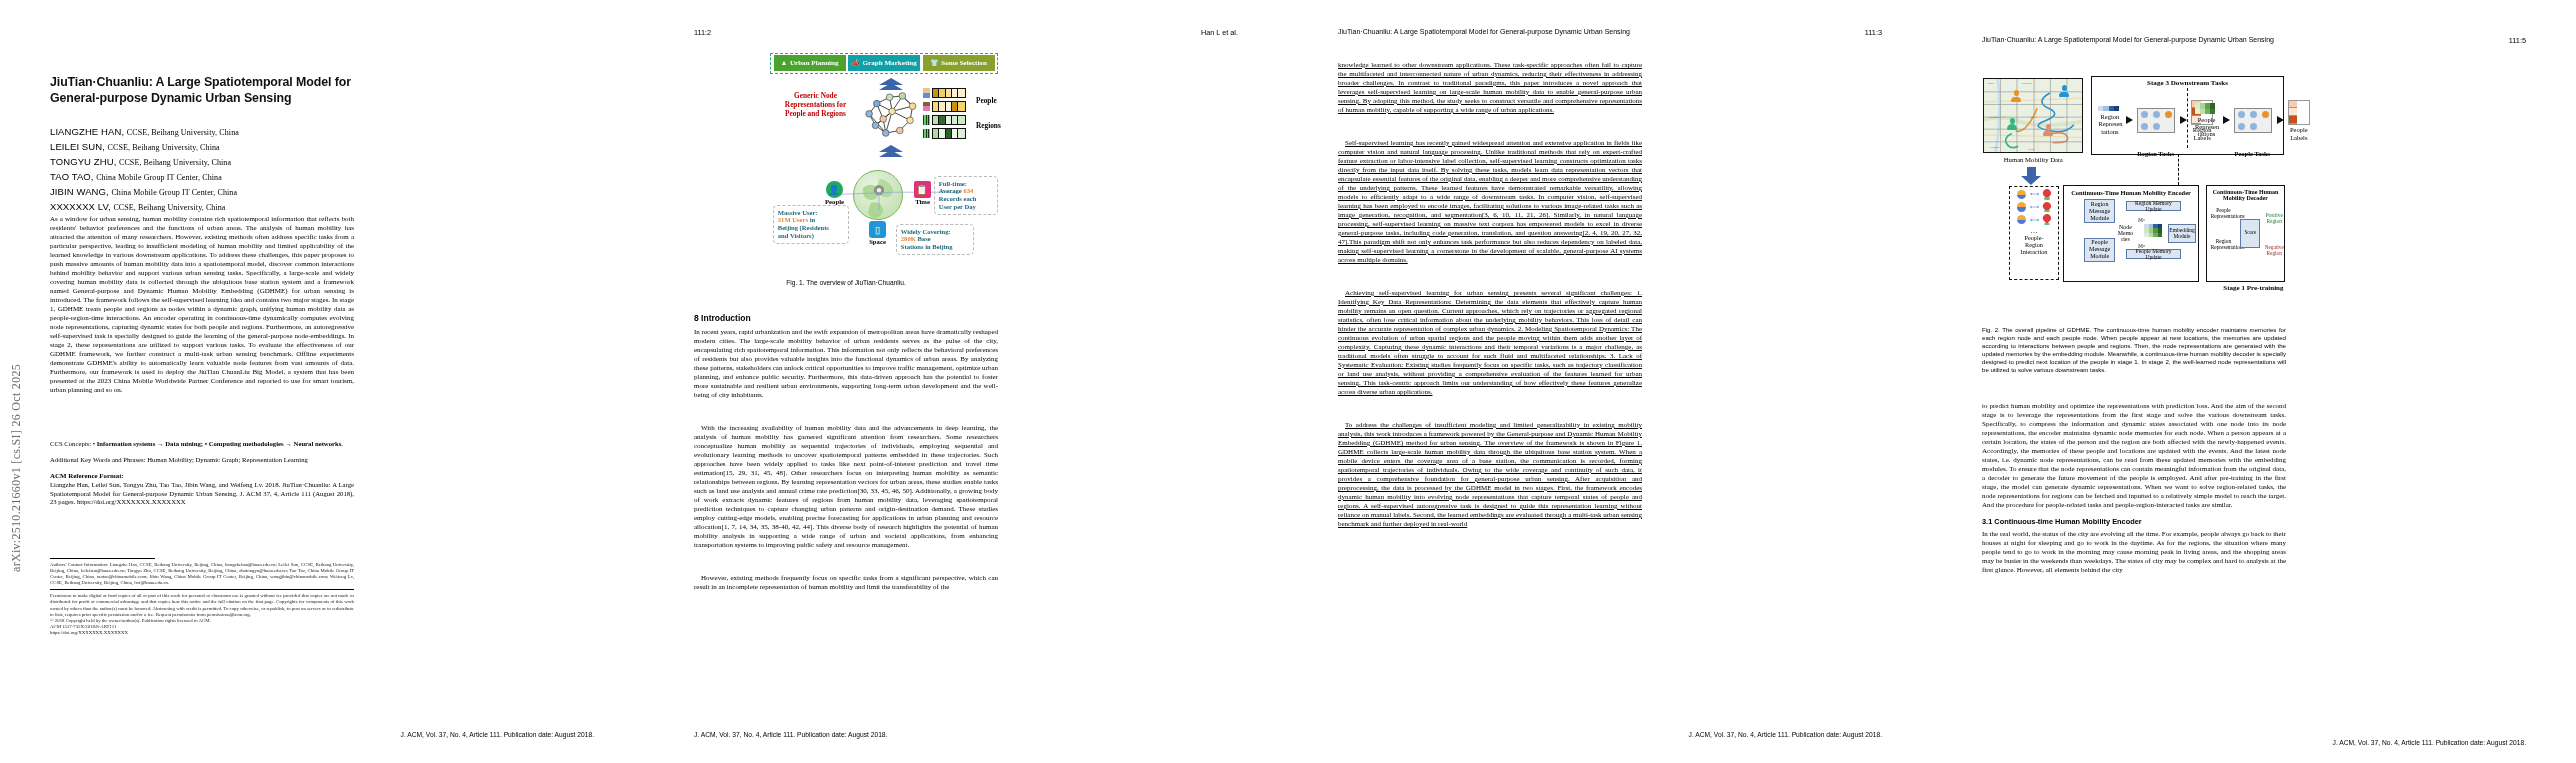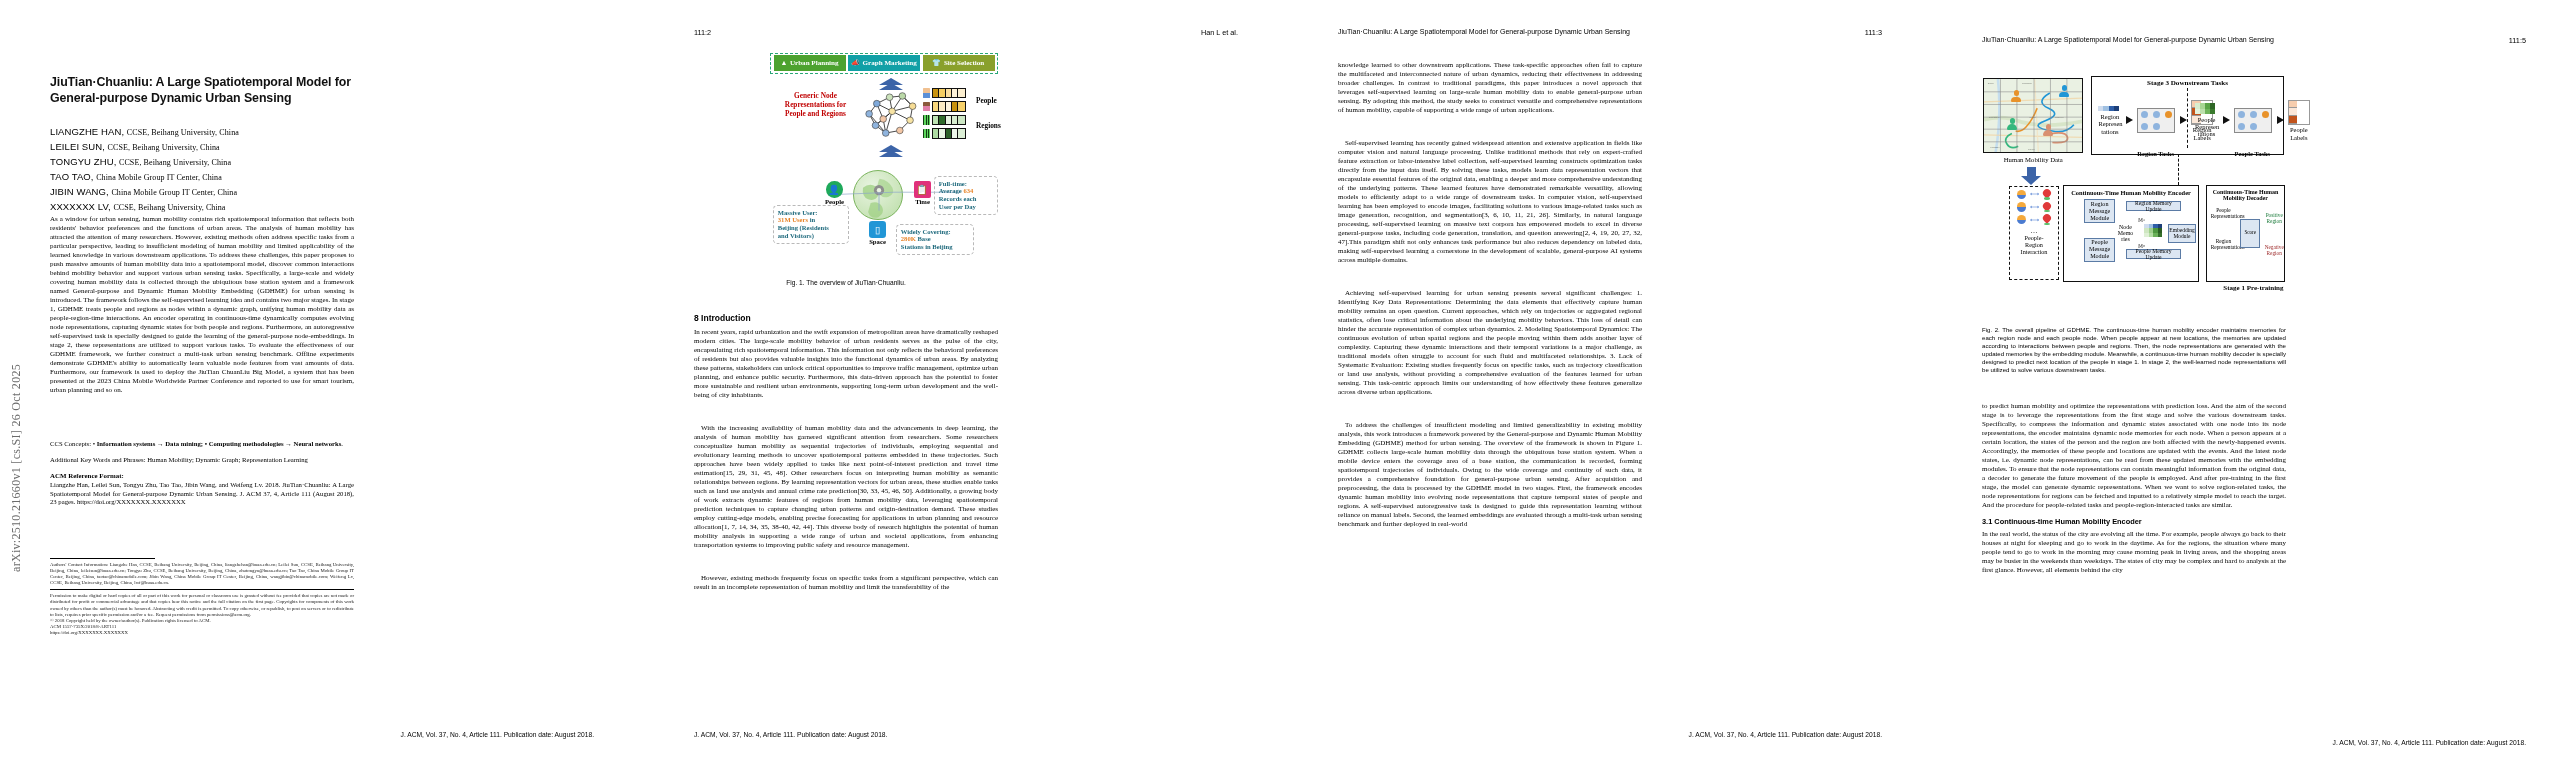--- a/index.html
+++ b/index.html
@@ -250,21 +250,21 @@
         <div class="app-chip chip-green">
           <span class="chip-ico">▲</span>
           <span>Urban Planning</span>
         </div>
         <div class="app-chip chip-teal">
           <span class="chip-ico">📣</span>
           <span>Graph Marketing</span>
         </div>
         <div class="app-chip chip-olive">
           <span class="chip-ico">👕</span>
-          <span>Site Selection</span>
+          <span>Some Selection</span>
         </div>
       </div>
 
       <div class="chev" style="left:185px; top:33px;">
           <span></span>
           <span></span>
         </div>
       <div class="chev" style="left:185px; top:100px;">
           <span></span>
           <span></span>
@@ -388,21 +388,21 @@
 
     <div class="footer footer-l">J. ACM, Vol. 37, No. 4, Article 111. Publication date: August 2018.</div>
   </div>
 
   <div class="page p3">
     <div class="runhead">
       <span class="lft" style="font-size:7px">JiuTian·Chuanliu: A Large Spatiotemporal Model for General-purpose Dynamic Urban Sensing</span>
       <span class="rgt">111:3</span>
     </div>
 
-    <div class="body-col" style="top:61px;">
+    <div class="body-col" style="top:61px;text-decoration:underline;">
       <p>knowledge learned to other downstream applications. These task-specific approaches often fail to capture the multifaceted and interconnected nature of urban dynamics, reducing their effectiveness in addressing broader challenges. In contrast to traditional paradigms, this paper introduces a novel approach that leverages self-supervised learning on large-scale human mobility data to enable general-purpose urban sensing. By adopting this method, the study seeks to construct versatile and comprehensive representations of human mobility, capable of supporting a wide range of urban applications.</p>
       <p class="ind">Self-supervised learning has recently gained widespread attention and extensive application in fields like computer vision and natural language processing. Unlike traditional methods that rely on expert-crafted feature extraction or labor-intensive label collection, self-supervised learning constructs optimization tasks directly from the input data itself. By solving these tasks, models learn data representation vectors that encapsulate essential features of the original data, enabling a deeper and more comprehensive understanding of the underlying patterns. These learned features have demonstrated remarkable versatility, allowing models to efficiently adapt to a wide range of downstream tasks. In computer vision, self-supervised learning has been employed to encode images, facilitating solutions to various image-related tasks such as image generation, recognition, and segmentation[3, 6, 10, 11, 21, 26]. Similarly, in natural language processing, self-supervised learning on massive text corpora has empowered models to excel in diverse general-purpose tasks, including code generation, translation, and question answering[2, 4, 19, 20, 27, 32, 47].This paradigm shift not only enhances task performance but also reduces dependency on labeled data, making self-supervised learning a cornerstone in the development of scalable, general-purpose AI systems across multiple domains.</p>
       <p class="ind">Achieving self-supervised learning for urban sensing presents several significant challenges: 1. Identifying Key Data Representations: Determining the data elements that effectively capture human mobility remains an open question. Current approaches, which rely on trajectories or aggregated regional statistics, often lose critical information about the underlying mobility behaviors. This loss of detail can hinder the accurate representation of complex urban dynamics. 2. Modeling Spatiotemporal Dynamics: The continuous evolution of urban spatial regions and the people moving within them adds another layer of complexity. Capturing these dynamic interactions and their temporal variations is a major challenge, as traditional models often struggle to account for such fluid and multifaceted relationships. 3. Lack of Systematic Evaluation: Existing studies frequently focus on specific tasks, such as trajectory classification or land use analysis, without providing a comprehensive evaluation of the features learned for urban sensing. This task-centric approach limits our understanding of how effectively these features generalize across diverse urban applications.</p>
       <p class="ind">To address the challenges of insufficient modeling and limited generalizability in existing mobility analysis, this work introduces a framework powered by the General-purpose and Dynamic Human Mobility Embedding (GDHME) method for urban sensing. The overview of the framework is shown in Figure 1. GDHME collects large-scale human mobility data through the ubiquitous base station system. When a mobile device enters the coverage area of a base station, the communication is recorded, forming spatiotemporal trajectories of individuals. Owing to the wide coverage and continuity of such data, it provides a comprehensive foundation for general-purpose urban sensing. After acquisition and preprocessing, the data is processed by the GDHME model in two stages. First, the framework encodes dynamic human mobility into evolving node representations that capture temporal states of people and regions. A self-supervised autoregressive task is designed to guide this representation learning without reliance on manual labels. Second, the learned embeddings are evaluated through a multi-task urban sensing benchmark and further deployed in real-world</p>
     </div>
 
     <div class="footer footer-r">J. ACM, Vol. 37, No. 4, Article 111. Publication date: August 2018.</div>
   </div>
 
   <div class="page p4">

